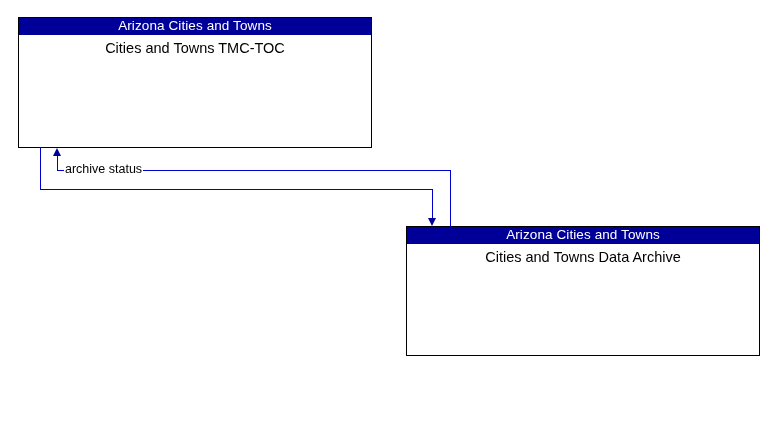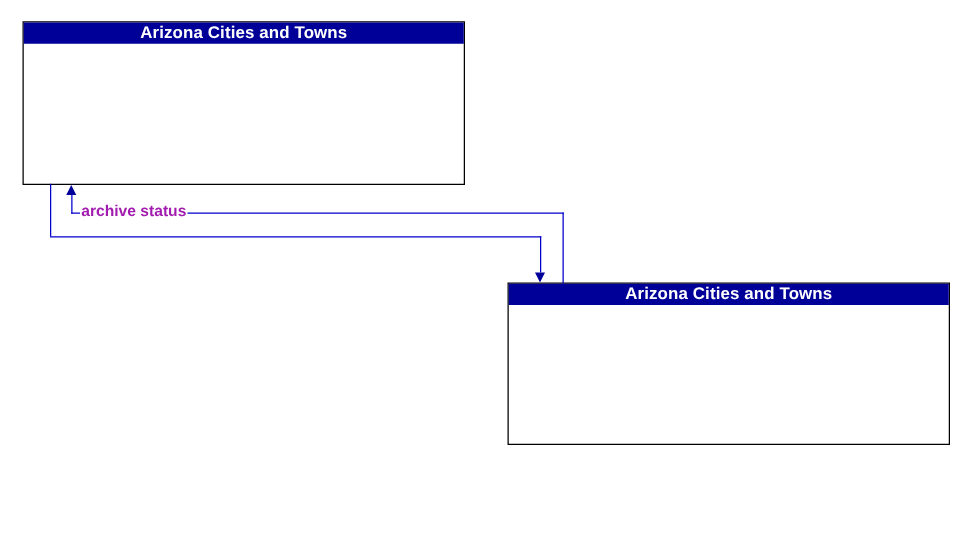--- a/index.html
+++ b/index.html
@@ -15,21 +15,20 @@
     overflow: hidden;
     font-family: "Liberation Sans", sans-serif;
     background: #ffffff;
   }
   #diagram-canvas {
     position: absolute;
     left: 0;
     top: 0;
     width: 783px;
     height: 431px;
-    font-weight: bold;
   }
 
   
   .entity-box {
     position: absolute;
     box-sizing: border-box;
     border: 1px solid #000000;
     background: #ffffff;
   }
   .entity-header {
@@ -88,21 +87,21 @@
   }
   .arrow-down {
     border-left: 4px solid transparent;
     border-right: 4px solid transparent;
     border-top: 8px solid #000099;
   }
 
   
   .flow-label {
     position: absolute;
-    color: #a21caf;
+    color: #000000;
     font-size: 12.5px;
     line-height: 14px;
     white-space: nowrap;
     background: #ffffff;
     padding: 0 1px;
   }
 
   
   #legend {
     position: absolute;
@@ -129,24 +128,26 @@
     white-space: nowrap;
   }
 </style>
 </head>
 <body>
 
 <div id="diagram-canvas">
 
   <div class="entity-box" id="box-tmc-toc">
     <div class="entity-header">Arizona Cities and Towns</div>
+    <div class="entity-body">Cities and Towns TMC-TOC</div>
   </div>
 
   <div class="entity-box" id="box-data-archive">
     <div class="entity-header">Arizona Cities and Towns</div>
+    <div class="entity-body">Cities and Towns Data Archive</div>
   </div>
 
   <div class="flow-line flow-v" style="left:450px; top:170px; height:57px;"></div>
 
   <div class="flow-line flow-h" style="left:57px; top:170px; width:394px;"></div>
 
   <div class="flow-line flow-v" style="left:57px; top:156px; height:15px;"></div>
 
   <div class="arrowhead arrow-up" style="left:53px; top:148px;"></div>
   <div class="flow-label" style="left:64px; top:162px;">archive status</div>

